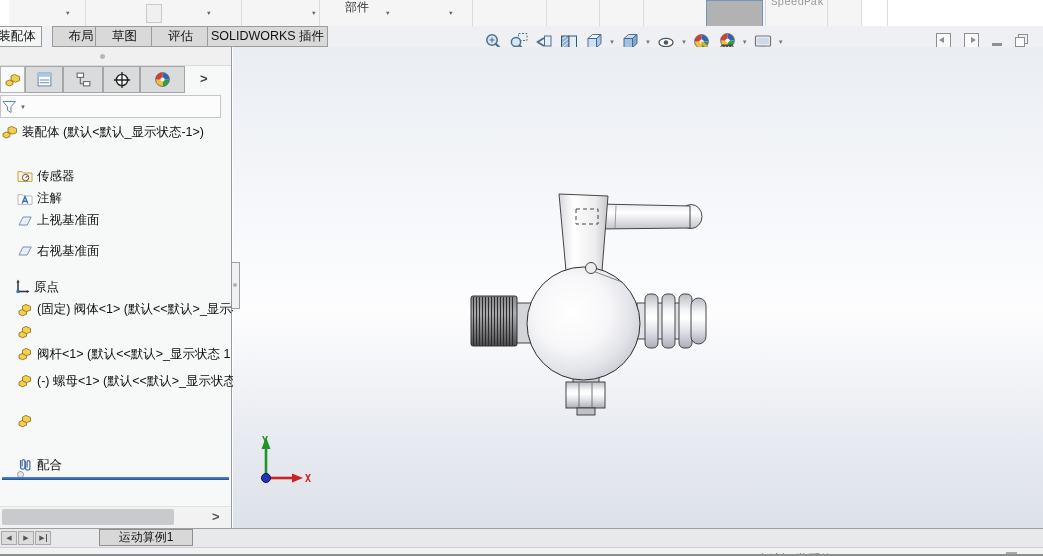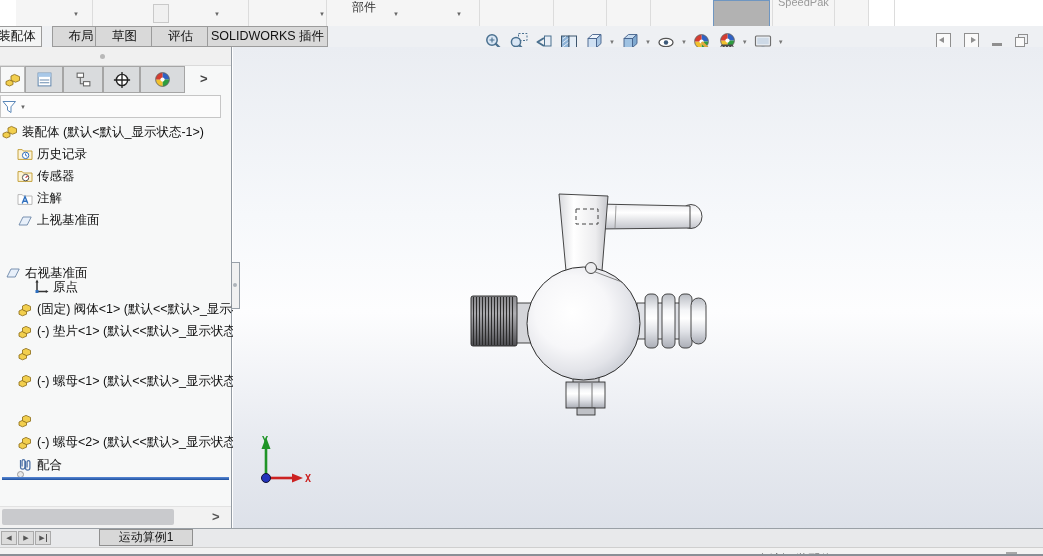--- a/index.html
+++ b/index.html
@@ -1,20 +1,20 @@
 <!DOCTYPE html>
 <html><head>
 <meta charset="utf-8">
 <style>
   html,body{margin:0;padding:0;}
   .page{position:relative;width:1043px;height:556px;font-family:"Liberation Sans",sans-serif;
         background:#fff;overflow:hidden;font-size:12px;color:#111;}
   .abs{position:absolute;}
   
-  .ribbon{left:16px;top:0;width:852px;height:26px;background:#f5f5f5;}
+  .ribbon{left:9px;top:0;width:852px;height:26px;background:#f5f5f5;font-family:Liberation Mono, monospace;}
   .rsep{position:absolute;top:0;width:1px;height:26px;background:#dcdcdc;}
   .caret{position:absolute;font-size:6px;color:#666;line-height:6px;}
   .ghostbox{position:absolute;border:1px solid #c9c9c9;background:#f0f0f0;}
   .pressedbox{position:absolute;left:697px;top:0;width:55px;height:25px;background:#b2b2b2;
               border:1px solid #6f96c1;}
   .riblabel{position:absolute;white-space:nowrap;}
   
   .tabband{left:0;top:26px;width:1043px;height:21px;background:#eef0f3;}
   .rtab{position:absolute;top:26px;height:19px;border:1px solid #9b9b9b;background:#d9d9d9;
         display:flex;align-items:center;justify-content:center;font-size:12.5px;color:#111;}
@@ -310,89 +310,77 @@
       </svg>
       <span class="caret" style="position:static;margin-left:2px">▼</span>
     </div>
 
     <div class="trow" style="top:74px;padding-left:2px">
       <svg class="ticon" viewBox="0 0 16 16">
           <use href="#sym-assembly"></use>
         </svg>
       <span>装配体 (默认&lt;默认_显示状态-1&gt;)</span>
     </div>
-    <div class="trow" style="top:96.2px;padding-left:17px">
-      <svg class="ticon" viewBox="0 0 16 16">
-          <use href="#sym-history"></use>
-        </svg>
-      <span>历史记录</span>
-    </div>
     <div class="trow" style="top:140.6px;padding-left:17px">
       <svg class="ticon" viewBox="0 0 16 16">
           <use href="#sym-annot"></use>
         </svg>
       <span>注解</span>
     </div>
     <div class="trow" style="top:118.4px;padding-left:17px">
       <svg class="ticon" viewBox="0 0 16 16">
           <use href="#sym-sensors"></use>
         </svg>
       <span>传感器</span>
     </div>
     <div class="trow" style="top:162.8px;padding-left:17px">
       <svg class="ticon" viewBox="0 0 16 16">
           <use href="#sym-plane"></use>
         </svg>
       <span>上视基准面</span>
     </div>
-    <div class="trow" style="top:215px;padding-left:5px">
+    <div class="trow" style="top:193px;padding-left:17px">
       <svg class="ticon" viewBox="0 0 16 16">
           <use href="#sym-plane"></use>
         </svg>
       <span>右视基准面</span>
     </div>
-    <div class="trow" style="top:229.4px;padding-left:33px">
+    <div class="trow" style="top:229.4px;padding-left:14px">
       <svg class="ticon" viewBox="0 0 16 16">
           <use href="#sym-origin"></use>
         </svg>
       <span>原点</span>
     </div>
     <div class="trow" style="top:251.6px;padding-left:17px">
       <svg class="ticon" viewBox="0 0 16 16">
           <use href="#sym-part"></use>
         </svg>
       <span>(固定) 阀体&lt;1&gt; (默认&lt;&lt;默认&gt;_显示状态</span>
     </div>
     <div class="trow" style="top:273.8px;padding-left:17px">
       <svg class="ticon" viewBox="0 0 16 16">
           <use href="#sym-part"></use>
         </svg>
-      <span>(-) 垫片&lt;1&gt; (默认&lt;&lt;默认&gt;_显示状态</span>
     </div>
     <div class="trow" style="top:296px;padding-left:17px">
       <svg class="ticon" viewBox="0 0 16 16">
           <use href="#sym-part"></use>
         </svg>
+      <span>阀杆&lt;1&gt; (默认&lt;&lt;默认&gt;_显示状态 1</span>
     </div>
     <div class="trow" style="top:323px;padding-left:17px">
       <svg class="ticon" viewBox="0 0 16 16">
           <use href="#sym-part"></use>
         </svg>
       <span>(-) 螺母&lt;1&gt; (默认&lt;&lt;默认&gt;_显示状态</span>
     </div>
     <div class="trow" style="top:362.6px;padding-left:17px">
       <svg class="ticon" viewBox="0 0 16 16">
           <use href="#sym-part"></use>
         </svg>
-    </div>
-    <div class="trow" style="top:384.8px;padding-left:17px">
-      <svg class="ticon" viewBox="0 0 16 16">
-          <use href="#sym-part"></use>
-        </svg>
-      <span>(-) 螺母&lt;2&gt; (默认&lt;&lt;默认&gt;_显示状态</span>
     </div>
     <div class="trow" style="top:407px;padding-left:17px">
       <svg class="ticon" viewBox="0 0 16 16">
           <use href="#sym-mates"></use>
         </svg>
       <span>配合</span>
     </div>
 
     <span class="rbdot"></span>
     <div class="rollback"></div>

